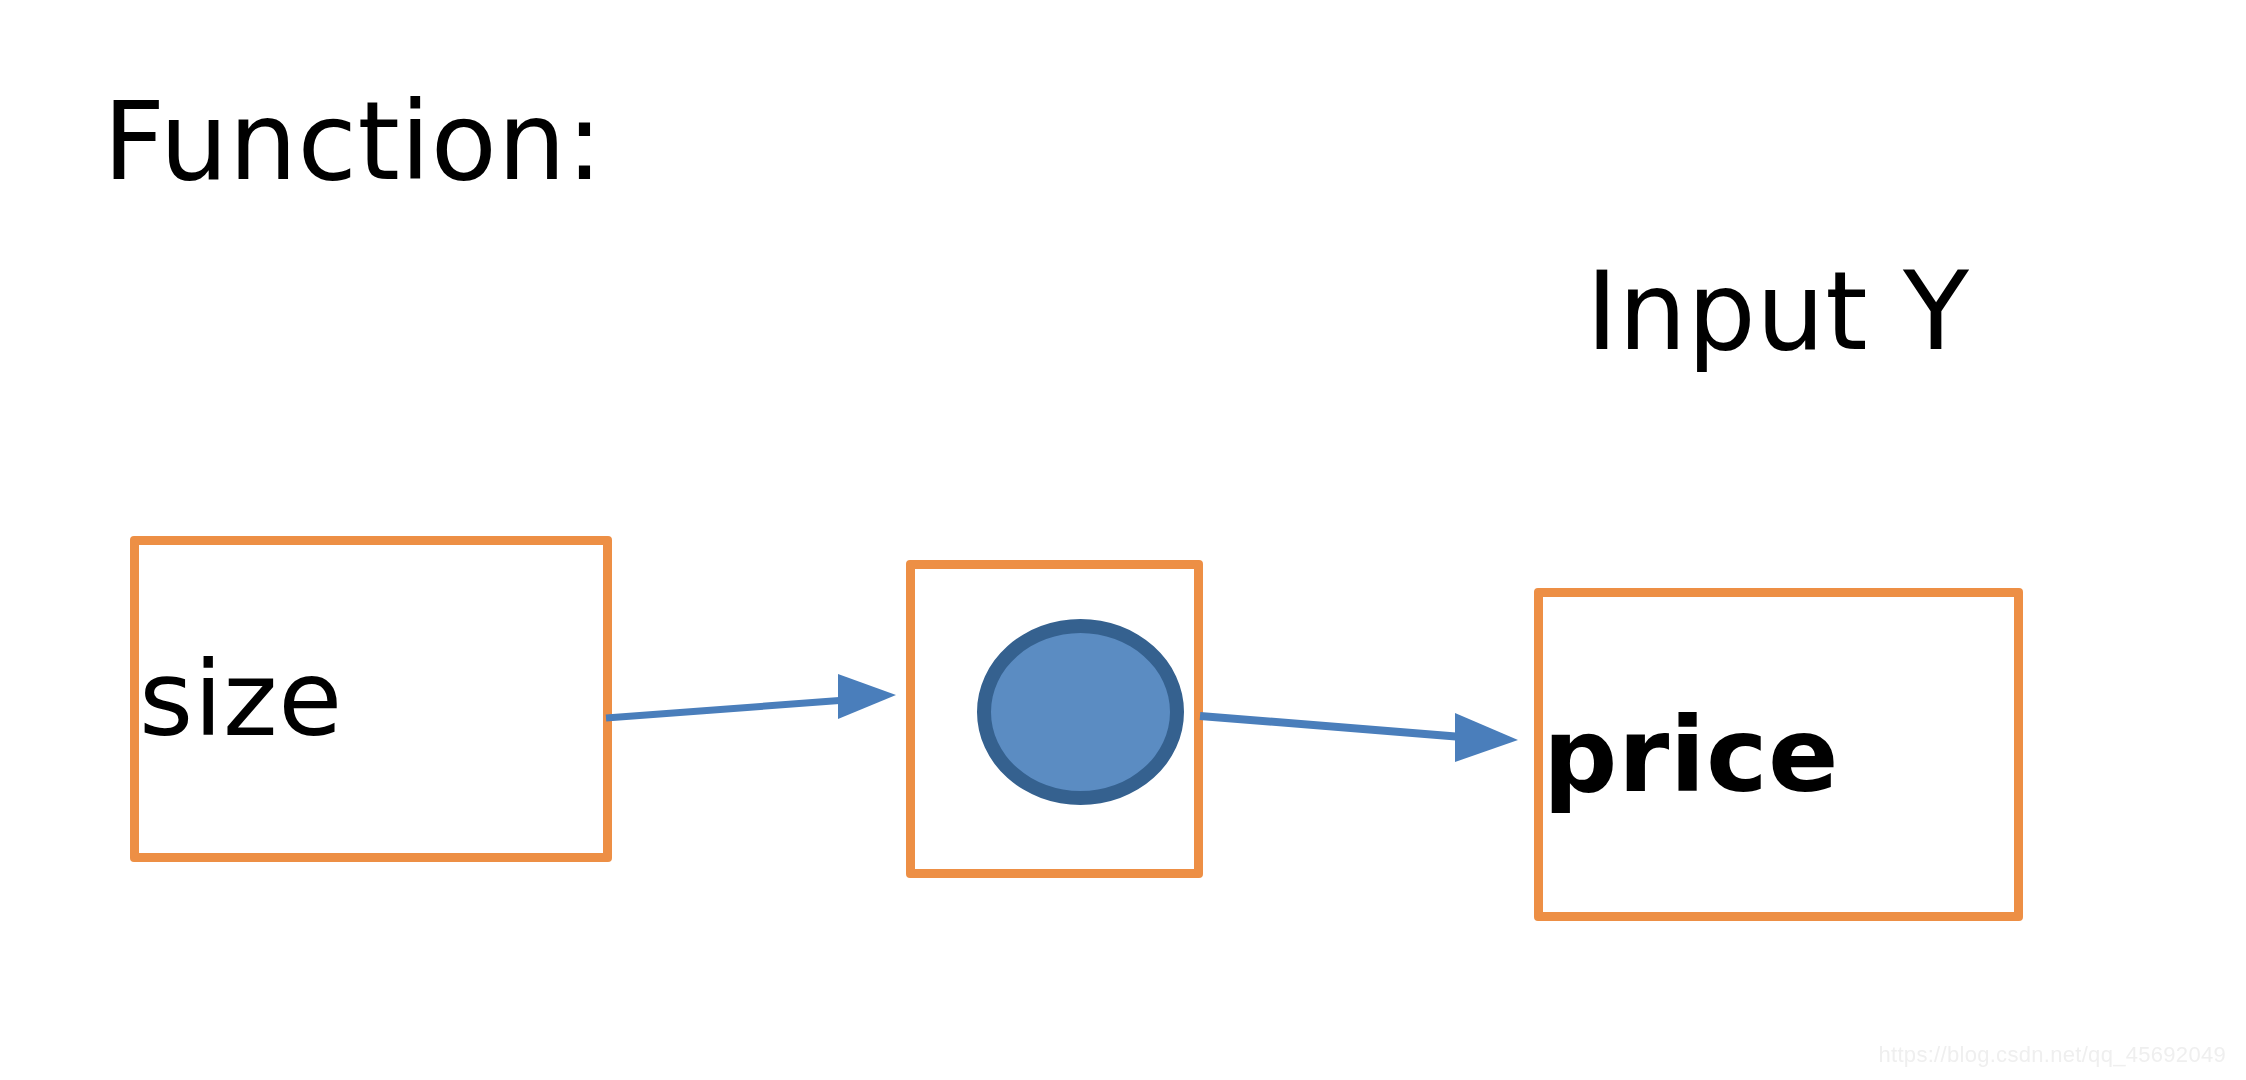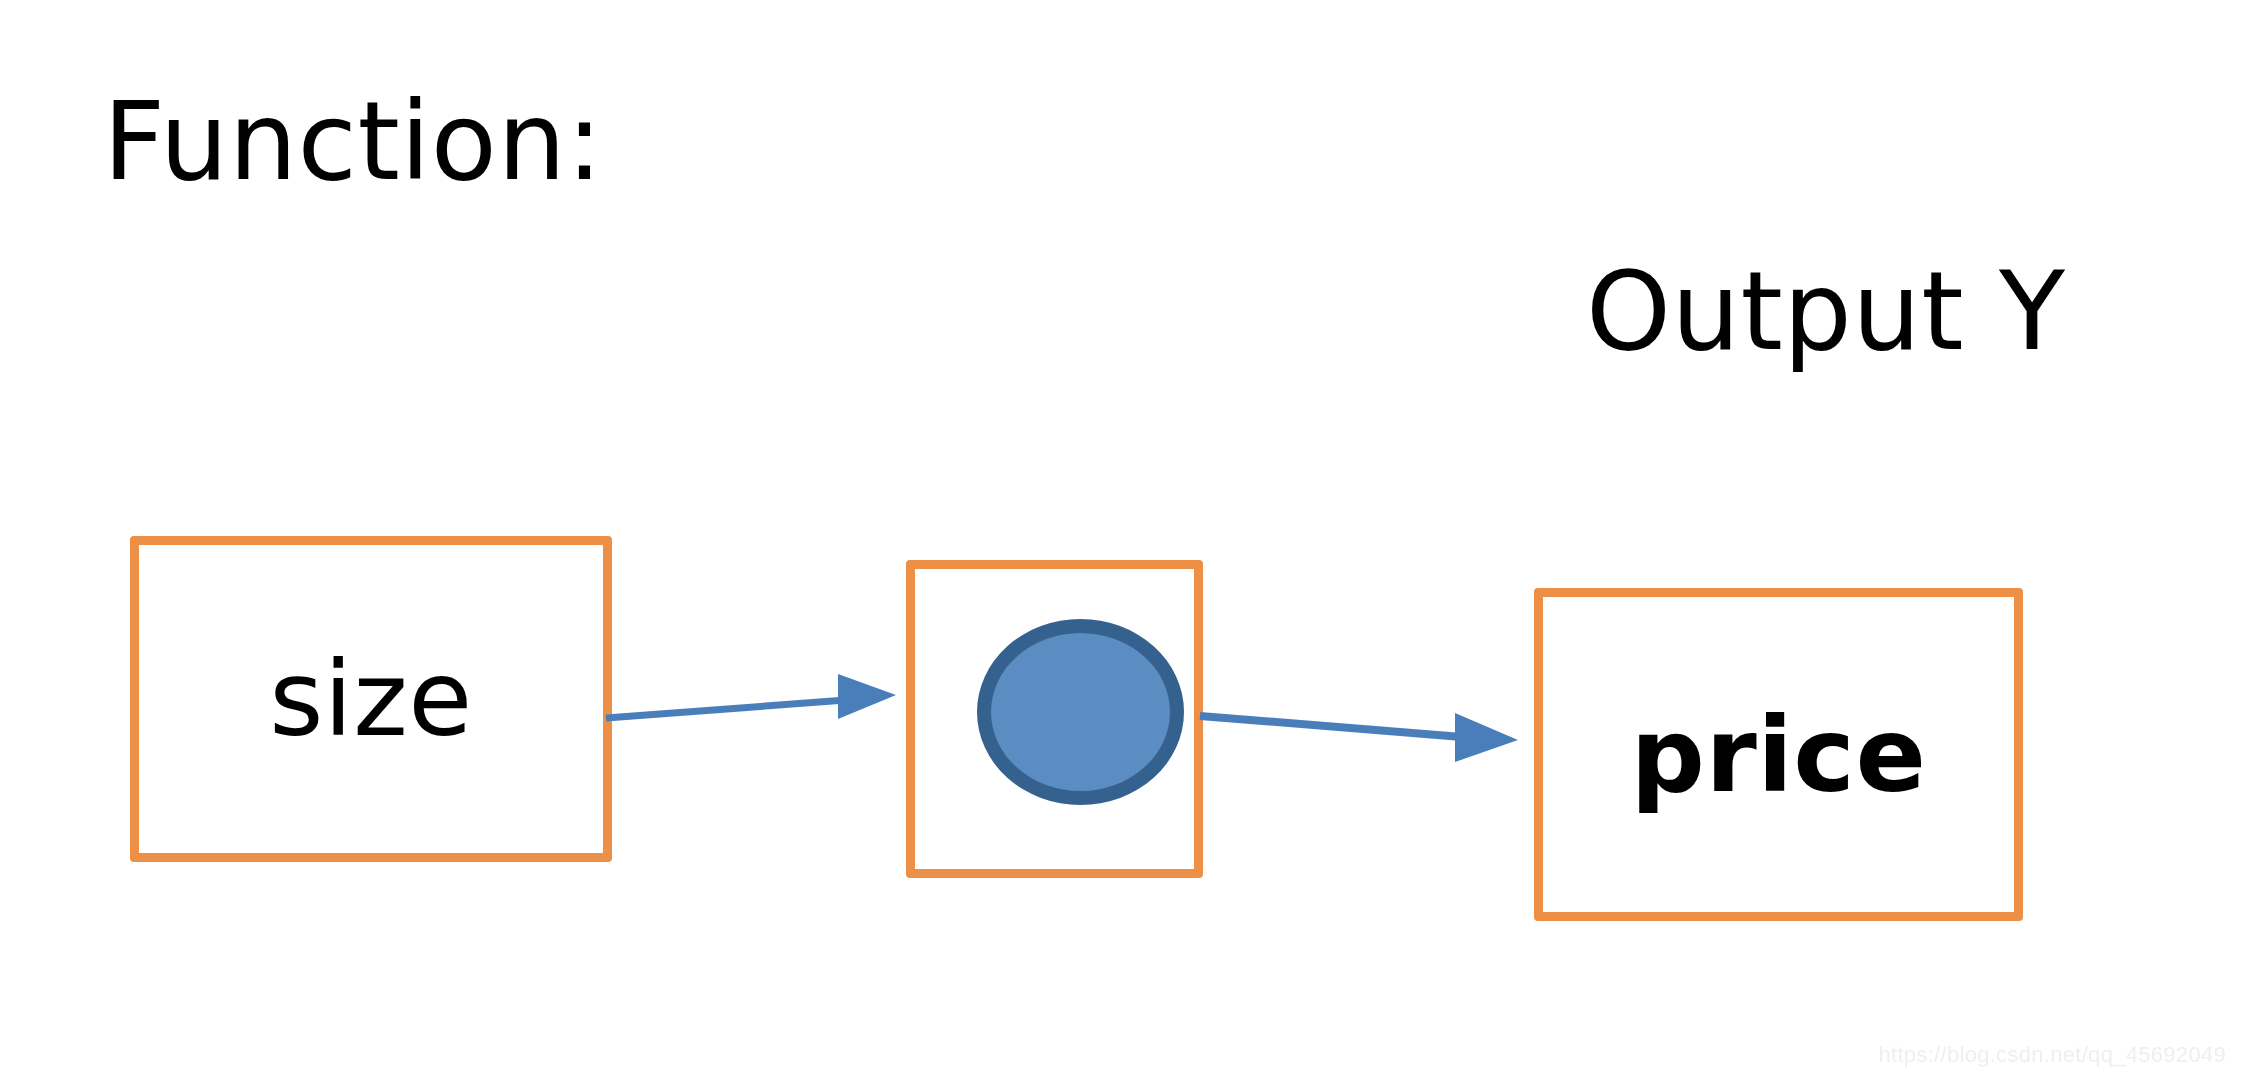--- a/index.html
+++ b/index.html
@@ -57,21 +57,21 @@
     border-style: solid;
     border-color: #ED8F45;
     border-radius: 4px;
   }
   .box-text {
     position: absolute;
     left: 0;
     right: 0;
     top: 50%;
     transform: translateY(-50%);
-    text-align: center;
+    text-align: left;
     color: #000000;
     font-family: "DejaVu Sans", sans-serif;
     font-size: 104px;
     line-height: 1.0;
     letter-spacing: 0.5px;
     white-space: nowrap;
   }
 
   #box-size {
     left: 130px;
@@ -133,21 +133,21 @@
 </style>
 </head>
 <body>
 
 <div id="canvas">
 
   <div class="label" id="label-function">Function:</div>
 
 
 
-  <div class="label" id="label-output-y">Output Y</div>
+  <div class="label" id="label-output-y">Input Y</div>
 
   <div class="box" id="box-size">
     <div class="box-text">size</div>
   </div>
 
   <div class="box" id="box-neuron">
     <div id="neuron-circle"></div>
   </div>
 
   <div class="box" id="box-price">

